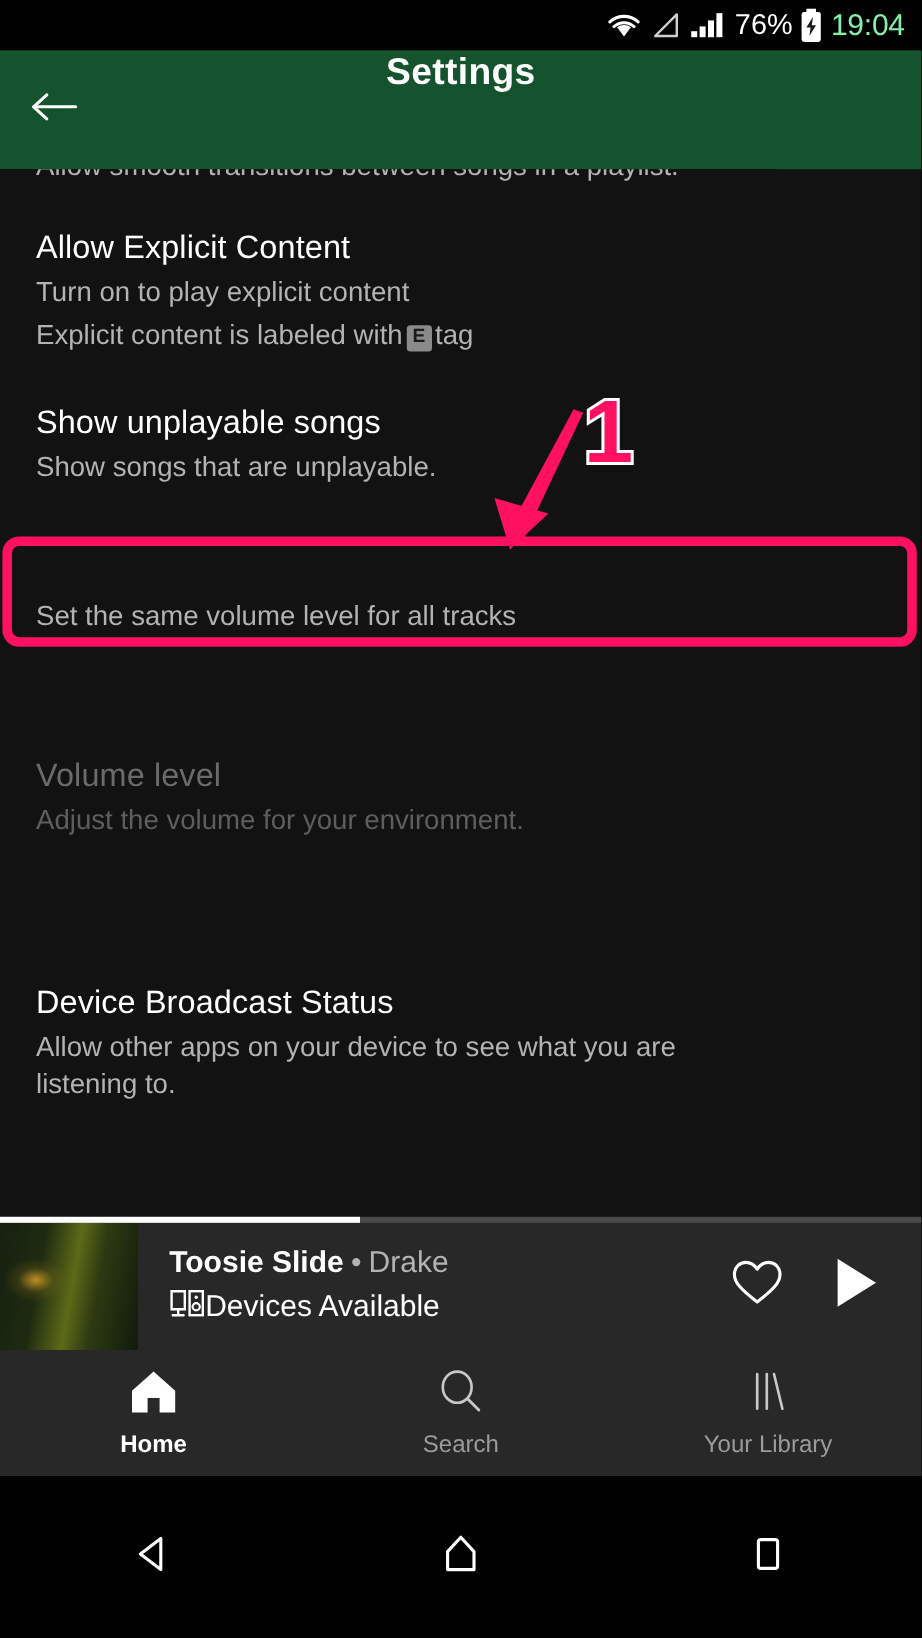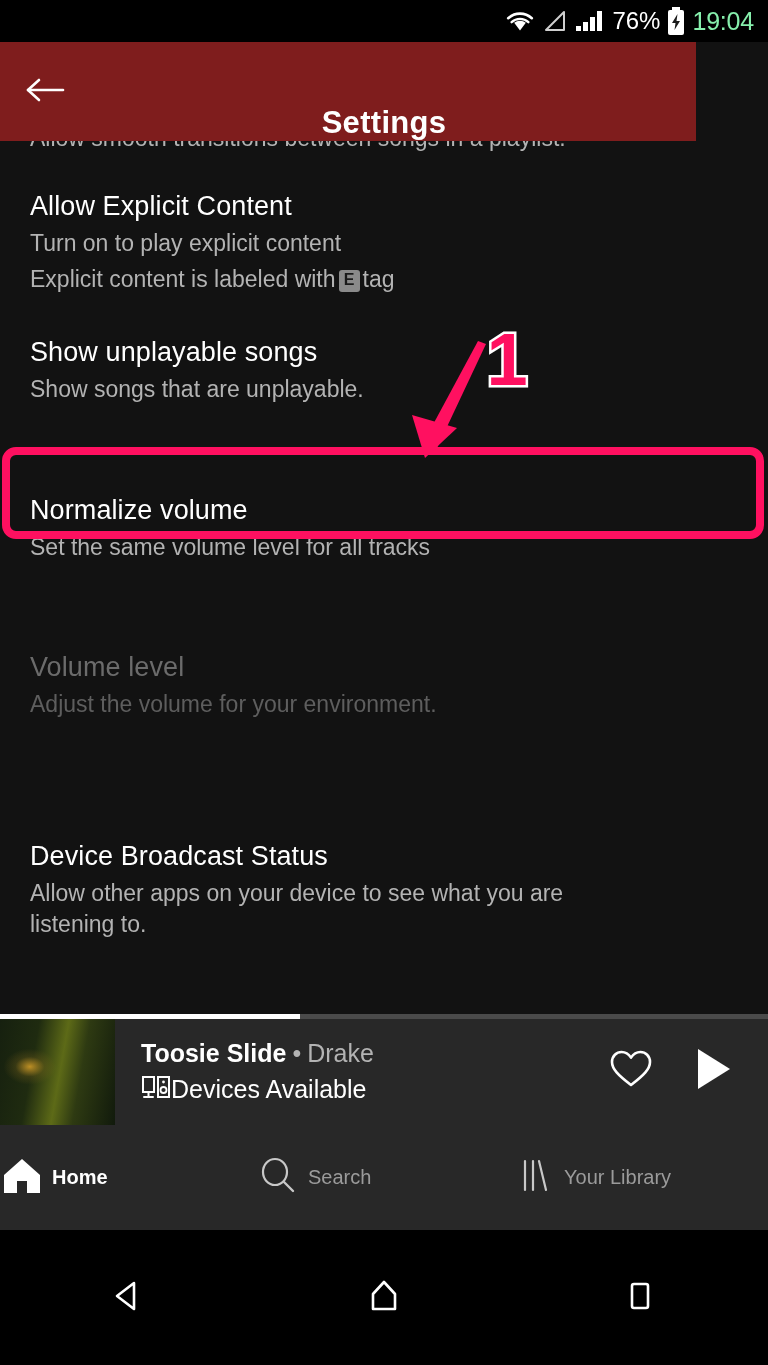--- a/index.html
+++ b/index.html
@@ -16,22 +16,22 @@
     position: absolute; top: 0; left: 0; width: 768px; height: 42px;
     background: #000; display: flex; align-items: center; justify-content: flex-end;
     padding-right: 14px; gap: 7px;
   }
   .sb-ico { display: flex; align-items: center; }
   .sb-text { color: #86efac; font-size: 25px; letter-spacing: -0.2px; }
   .sb-pct { color: #fff; font-size: 24px; }
 
   
   .header {
-    position: absolute; top: 42px; left: 0; width: 696px; height: 99px;
-    background: #7f1d1d; display: flex; align-items: flex-end;
+    position: absolute; top: 42px; left: 0; width: 768px; height: 99px;
+    background: #14532d; display: flex; align-items: flex-start;
   }
   .back-btn { width: 92px; height: 99px; display: flex; align-items: center; justify-content: center; }
   .header-title {
     position: absolute; left: 0; width: 768px; text-align: center;
     color: #fff; font-size: 31px; font-weight: bold; letter-spacing: 0.3px;
   }
 
   
   .content { position: absolute; top: 141px; left: 0; width: 648px; height: 876px; background: #121212; overflow: hidden; }
 
@@ -104,21 +104,21 @@
   .np-artist { color: #b3b3b3; }
   .np-line2 { display: flex; align-items: center; margin-top: 5px; }
   .np-devices { color: #fff; font-size: 25px; }
   .np-actions { display: flex; align-items: center; gap: 38px; padding-right: 34px; }
 
   
   .bottomnav {
     position: absolute; left: 0; top: 1125px; width: 768px; height: 105px;
     background: #282828; display: flex; align-items: center;
   }
-  .navitem { flex: 1; display: flex; flex-direction: row; align-items: center; gap: 8px; }
+  .navitem { flex: 1; display: flex; flex-direction: column; align-items: center; gap: 8px; }
   .navlabel { font-size: 20px; color: #9b9b9b; }
   .navitem.active .navlabel { color: #fff; font-weight: bold; }
 
   
   .androidnav {
     position: absolute; left: 0; top: 1230px; width: 768px; height: 135px;
     background: #000; display: flex; align-items: center; justify-content: space-around;
   }
   .navbtn { width: 120px; height: 135px; display: flex; align-items: center; justify-content: center; }
 </style>
@@ -197,21 +197,20 @@
         <div class="row-desc">Show songs that are unplayable.</div>
       </div>
       <div class="toggle off" style="margin-top:11px;">
         <span class="track"></span>
         <span class="thumb"></span>
       </div>
     </div>
 
     <div class="row" style="top:176px;">
       <div class="row-text">
-        <div class="row-title">Normalize volume</div>
         <div class="row-desc">Set the same volume level for all tracks</div>
       </div>
       <div class="toggle off" style="margin-top:11px;">
         <span class="track"></span>
         <span class="thumb"></span>
       </div>
     </div>
 
     <div class="row disabled" style="top:263px;">
       <div class="row-text">

